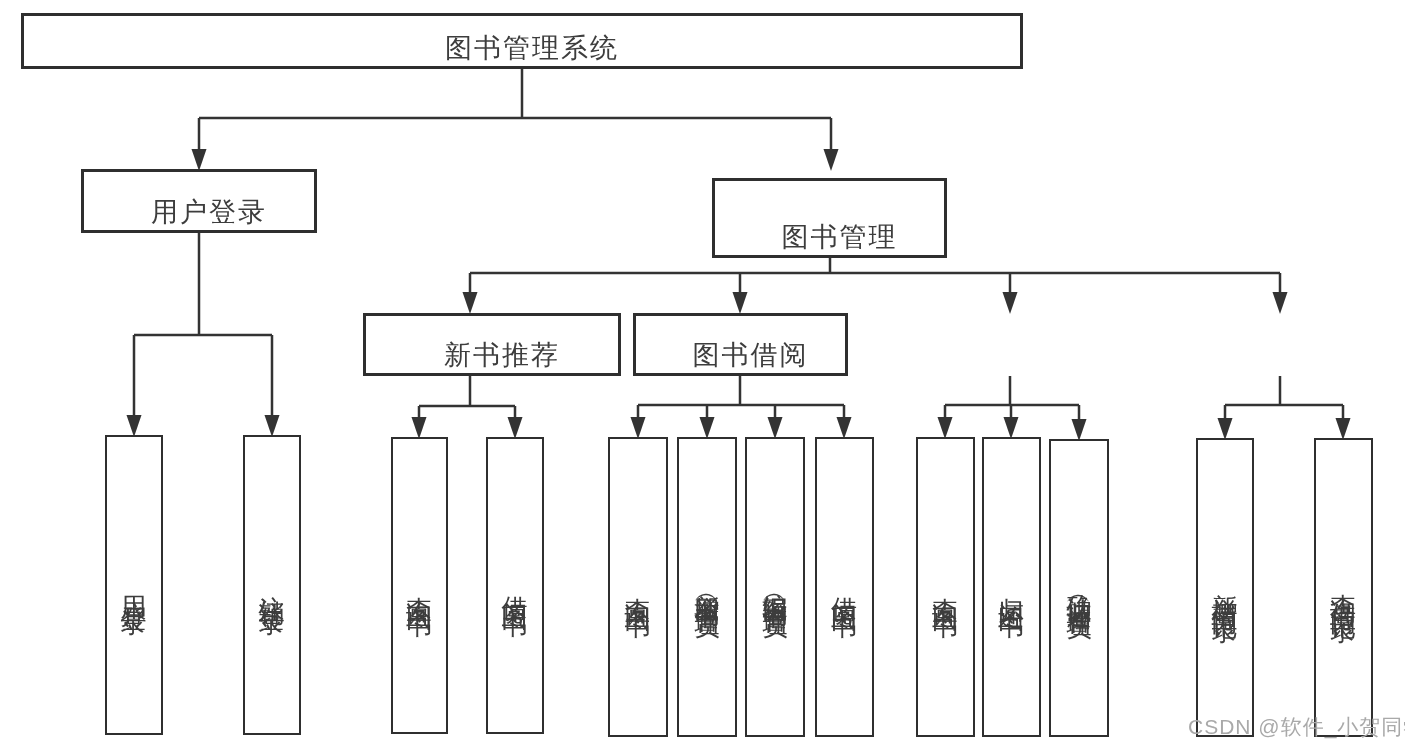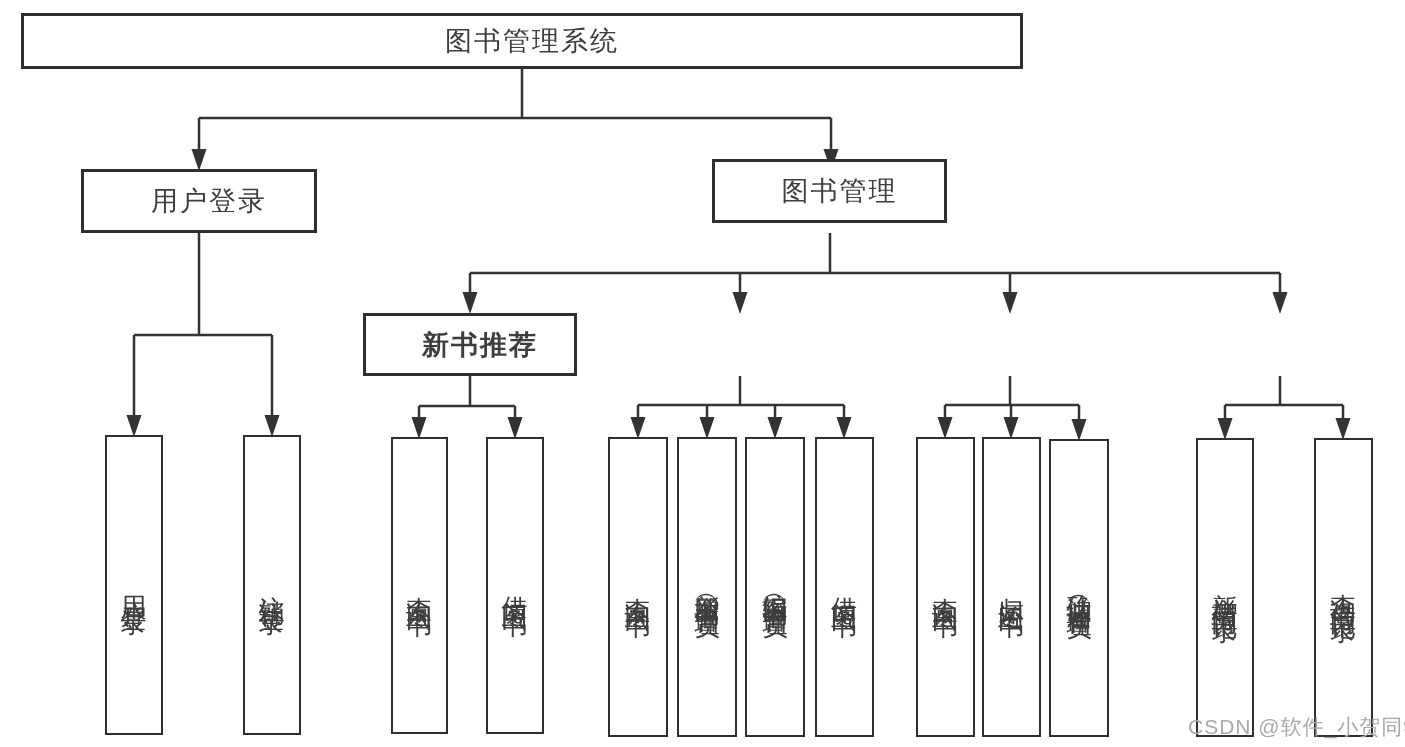--- a/index.html
+++ b/index.html
@@ -12,21 +12,21 @@
     font-family: "Liberation Sans", "DejaVu Sans", sans-serif;
   }
   svg.wires { position: absolute; left: 0; top: 0; width: 1405px; height: 747px; }
 
   .node {
     position: absolute;
     box-sizing: border-box;
     border: 3px solid #2f2f2f;
     background: #ffffff;
     display: flex;
-    align-items: center;
+    align-items: flex-end;
     justify-content: center;
     font-size: 27px;
     color: #3d3d3d;
     letter-spacing: 2px;
     z-index: 2;
     padding-left: 20px;
   }
   .leaf {
     position: absolute;
     box-sizing: border-box;
@@ -44,22 +44,22 @@
     font-size: 26px;
     line-height: 1;
     letter-spacing: 5px;
     color: #3d3d3d;
   }
   .vtext.long { letter-spacing: 3px; font-size: 25px; }
 
   
   .n-root          { left: 21px;   top: 13px;  width: 1002px; height: 56px; }
   .n-user-login    { left: 81px;   top: 169px; width: 236px;  height: 64px; }
-  .n-book-mgmt     { left: 712px;  top: 159px; width: 235px;  height: 64px; }
-  .n-new-book      { left: 363px;  top: 313px; width: 214px;  height: 63px; font-weight: bold; }
+  .n-book-mgmt     { left: 712px;  top: 178px; width: 235px;  height: 80px; }
+  .n-new-book      { left: 363px;  top: 313px; width: 258px;  height: 63px; }
   .n-book-borrow   { left: 633px;  top: 313px; width: 215px;  height: 63px; }
   .n-cur-borrow    { left: 902px;  top: 313px; width: 215px;  height: 63px; }
   .n-borrow-rec    { left: 1173px; top: 313px; width: 214px;  height: 63px; }
 
   .lf-1  { left: 105px;  top: 435px; width: 58px; height: 300px; }
   .lf-2  { left: 243px;  top: 435px; width: 58px; height: 300px; }
   .lf-3  { left: 391px;  top: 437px; width: 57px; height: 297px; }
   .lf-4  { left: 486px;  top: 437px; width: 58px; height: 297px; }
   .lf-5  { left: 608px;  top: 437px; width: 60px; height: 300px; }
   .lf-6  { left: 677px;  top: 437px; width: 60px; height: 300px; }
@@ -141,20 +141,23 @@
   <div class="node n-user-login">
     <span>用户登录</span>
   </div>
   <div class="node n-book-mgmt">
     <span>图书管理</span>
   </div>
 
   <div class="node n-new-book">
     <span>新书推荐</span>
   </div>
+  <div class="node n-book-borrow">
+    <span>图书借阅</span>
+  </div>
 
   <div class="leaf lf-1">
     <span class="vtext">用户登录</span>
   </div>
   <div class="leaf lf-2">
     <span class="vtext">注销登录</span>
   </div>
 
   <div class="leaf lf-3">
     <span class="vtext">查询图书</span>

